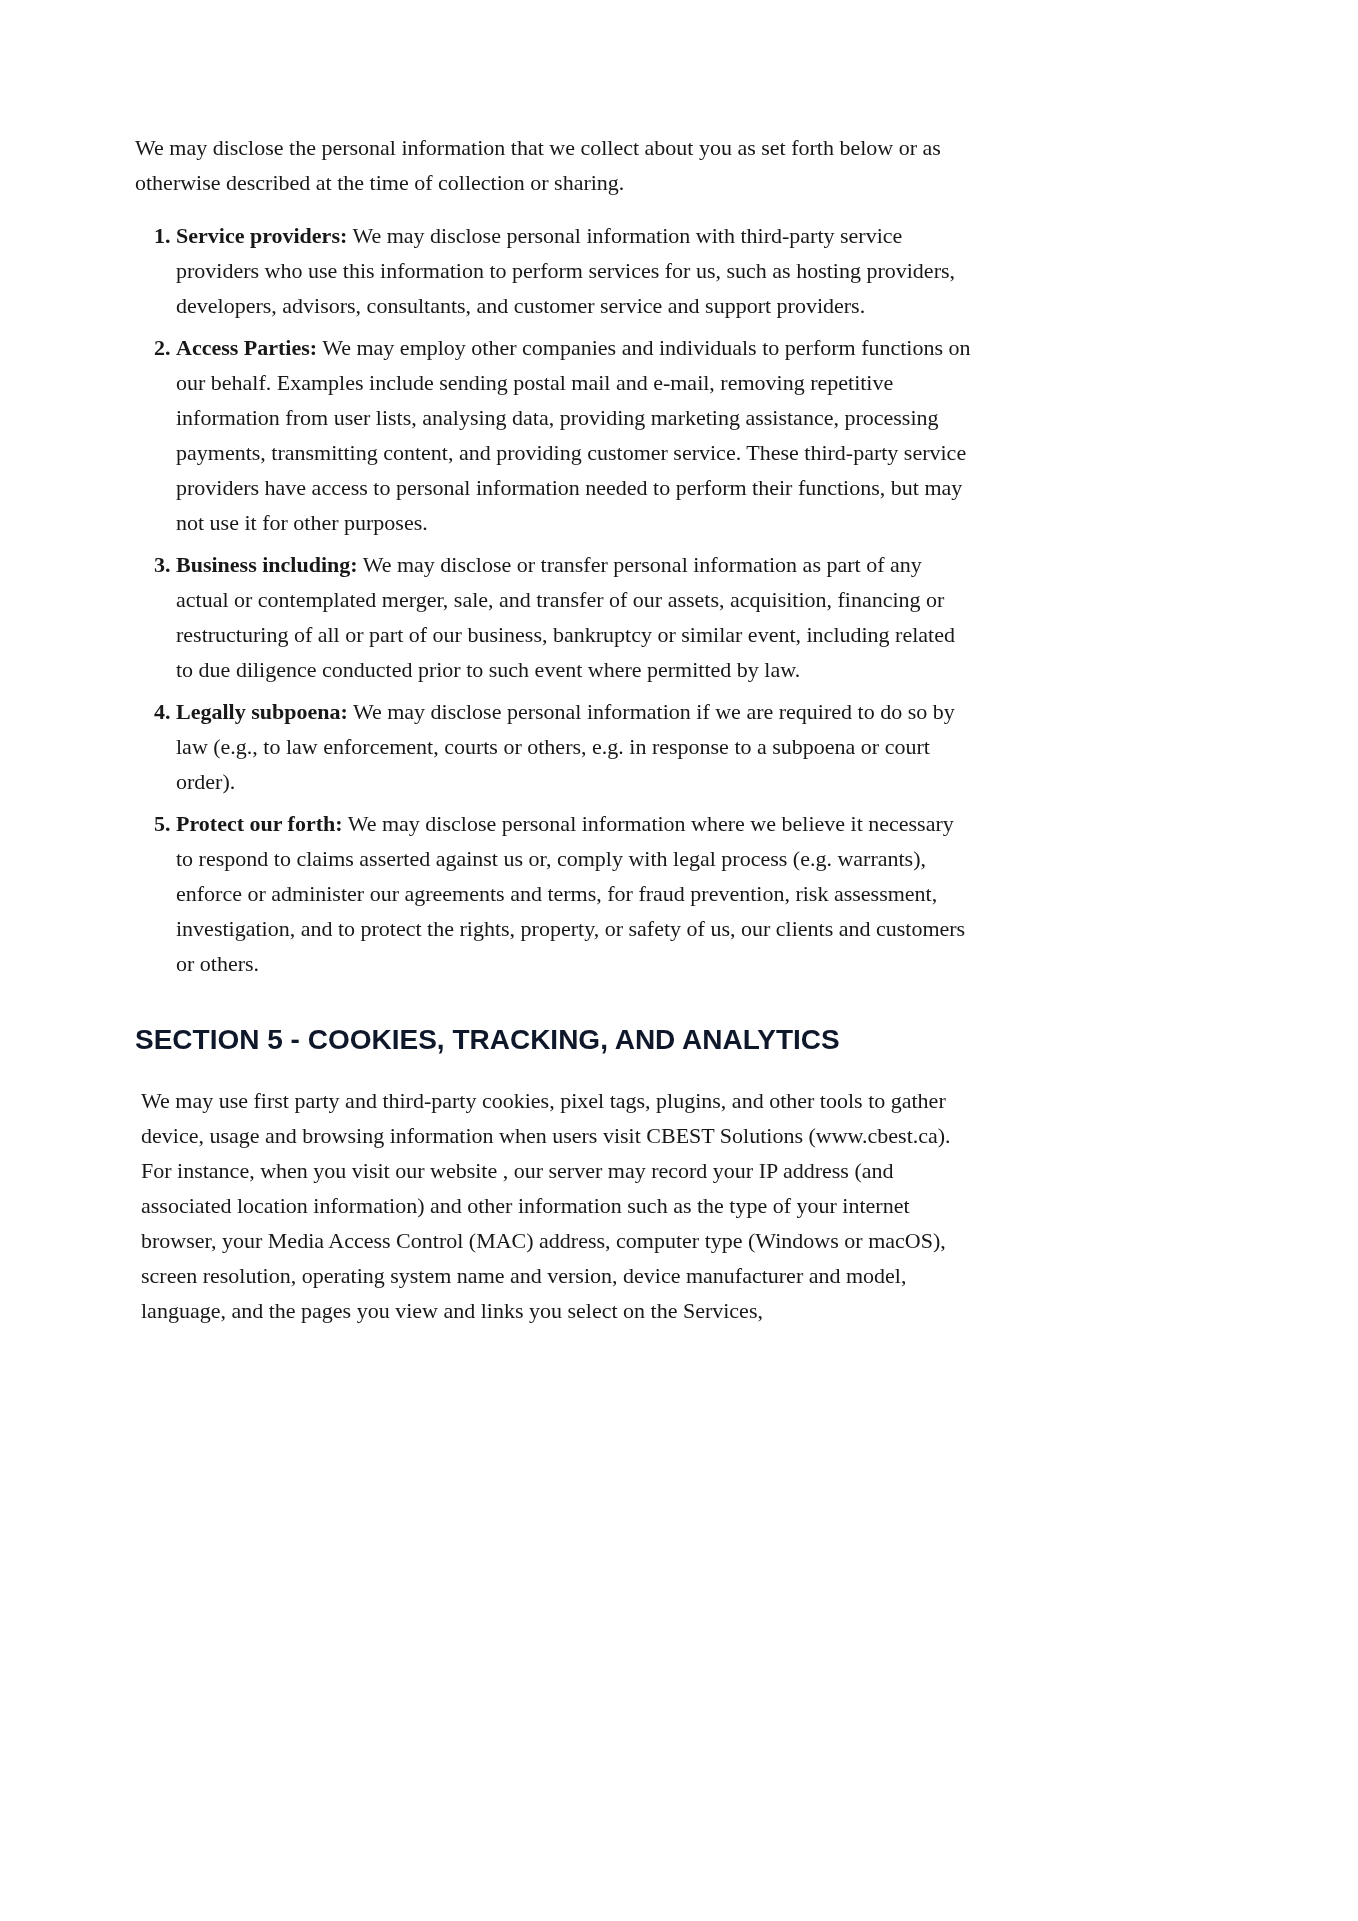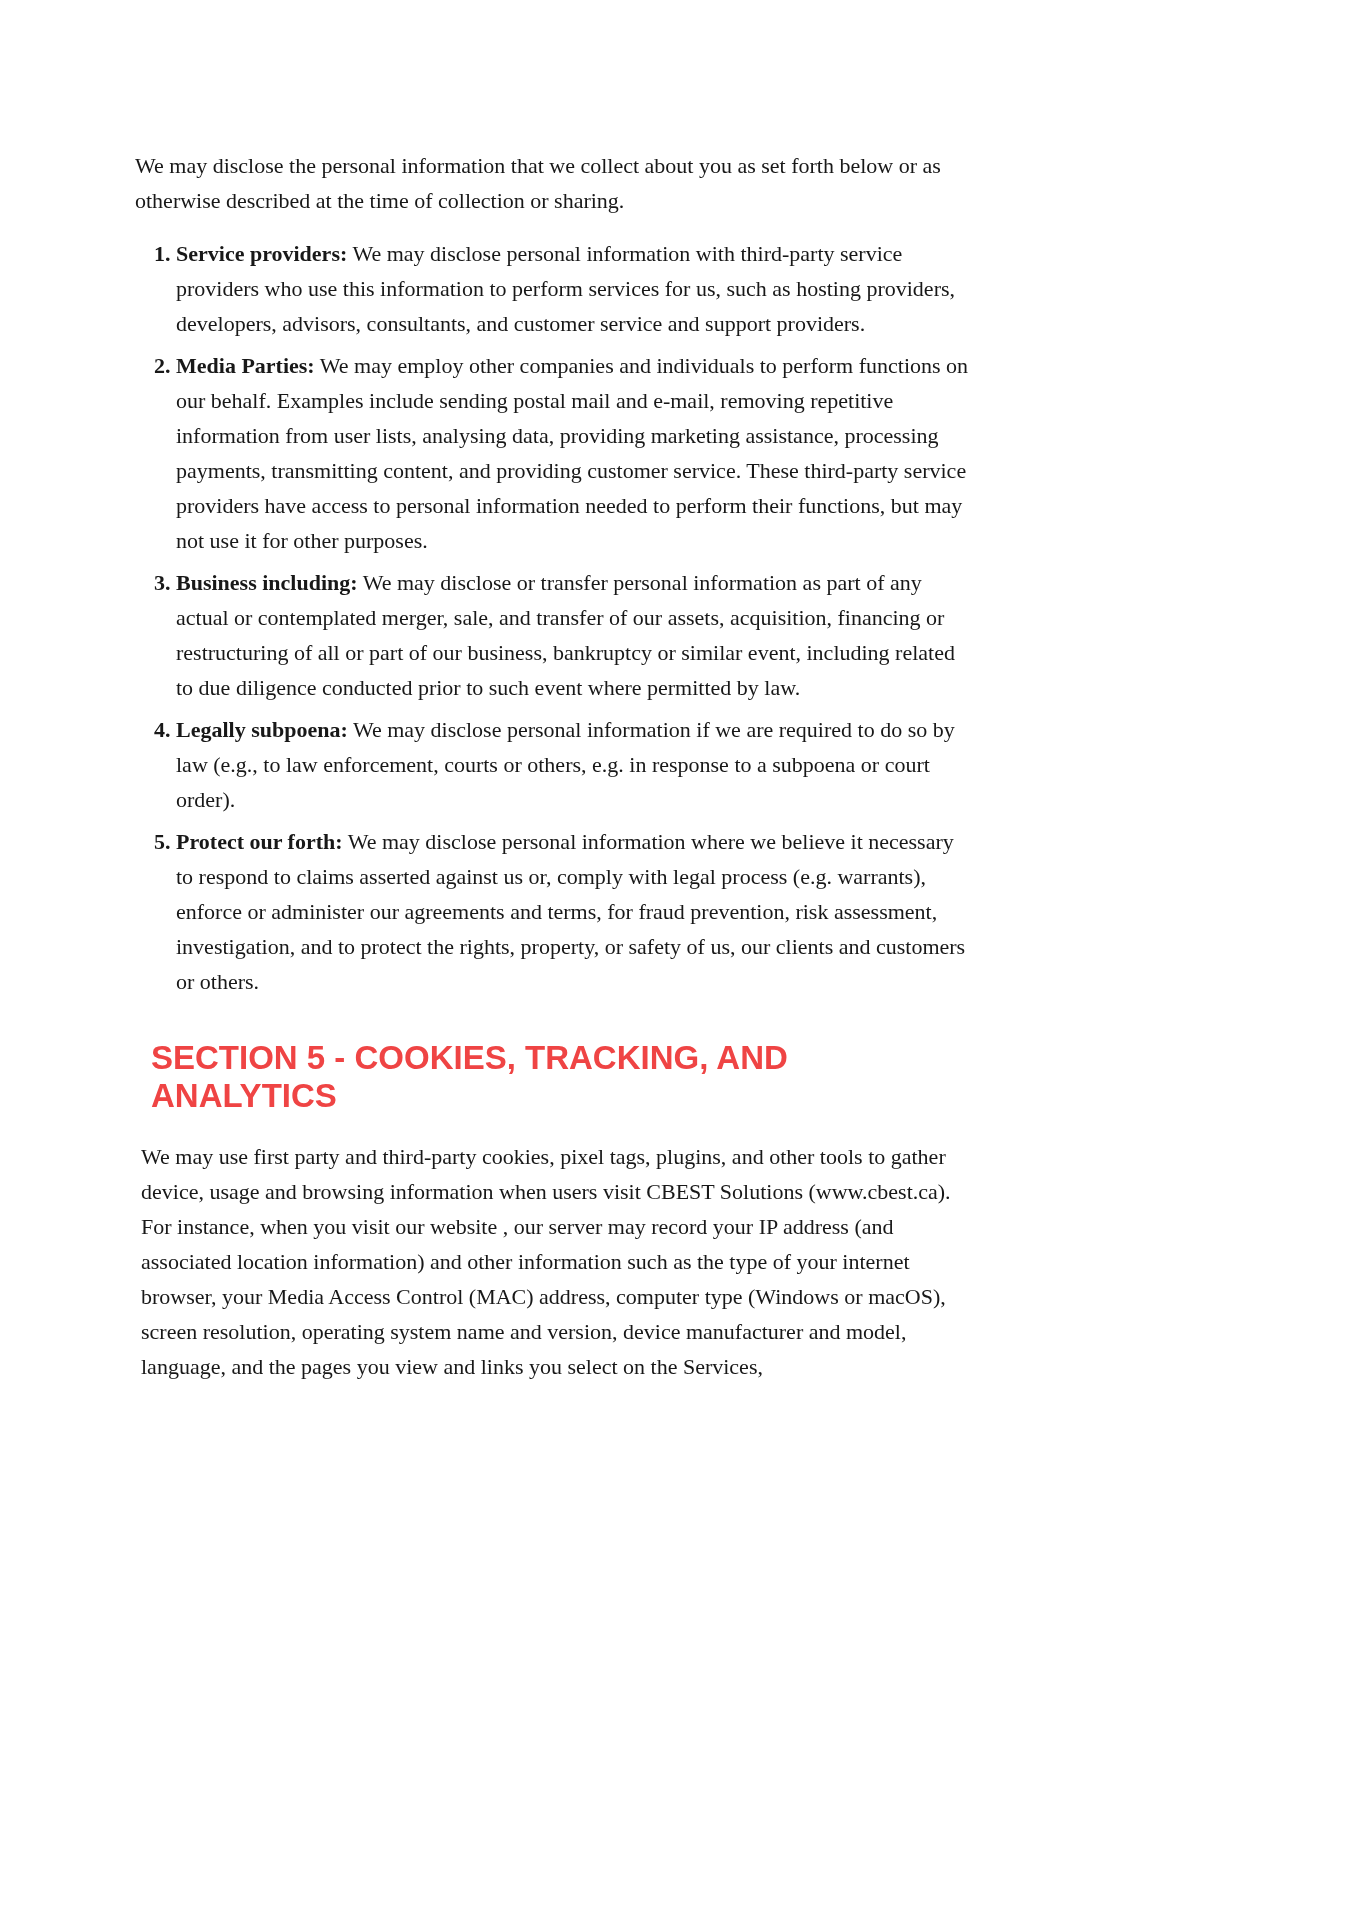--- a/index.html
+++ b/index.html
@@ -10,21 +10,21 @@
   body {
     width: 1358px;
     height: 1921px;
     position: relative;
     color: #181818;
     font-family: "Liberation Serif", "DejaVu Serif", serif;
   }
   .doc-content {
     position: absolute;
     left: 135px;
-    top: 148px;
+    top: 130px;
     width: 845px;
     font-size: 22px;
     line-height: 35px;
   }
   .intro-paragraph {
     margin: 0 0 18px 0;
   }
   ol.disclosure-list {
     margin: 0;
     padding: 0 0 0 34px;
@@ -35,44 +35,44 @@
   }
   ol.disclosure-list li::marker {
     font-weight: 700;
   }
   .item-label {
     font-weight: 700;
   }
   .section-heading {
     font-family: "Liberation Sans", "DejaVu Sans", sans-serif;
     font-weight: 700;
-    font-size: 33px;
+    font-size: 28px;
     line-height: 38px;
     letter-spacing: 0px;
-    color: #ef4444;
-    margin: 40px 0 24px 16px;
+    color: #0f172a;
+    margin: 40px 0 24px 0;
   }
   .body-paragraph {
     margin: 6px;
   }
 </style>
 </head>
 <body>
 
 <div class="doc-content">
 
   <p class="intro-paragraph">We may disclose the personal information that we collect about you as set forth below or as otherwise described at the time of collection or sharing.</p>
 
   <ol class="disclosure-list">
     <li>
       <span class="item-label">Service providers:</span>
       <span>We may disclose personal information with third-party service providers who use this information to perform services for us, such as hosting providers, developers, advisors, consultants, and customer service and support providers.</span>
     </li>
     <li>
-      <span class="item-label">Media Parties:</span>
+      <span class="item-label">Access Parties:</span>
       <span>We may employ other companies and individuals to perform functions on our behalf. Examples include sending postal mail and e-mail, removing repetitive information from user lists, analysing data, providing marketing assistance, processing payments, transmitting content, and providing customer service. These third-party service providers have access to personal information needed to perform their functions, but may not use it for other purposes.</span>
     </li>
     <li>
       <span class="item-label">Business including:</span>
       <span>We may disclose or transfer personal information as part of any actual or contemplated merger, sale, and transfer of our assets, acquisition, financing or restructuring of all or part of our business, bankruptcy or similar event, including related to due diligence conducted prior to such event where permitted by law.</span>
     </li>
     <li>
       <span class="item-label">Legally subpoena:</span>
       <span>We may disclose personal information if we are required to do so by law (e.g., to law enforcement, courts or others, e.g. in response to a subpoena or court order).</span>
     </li>

